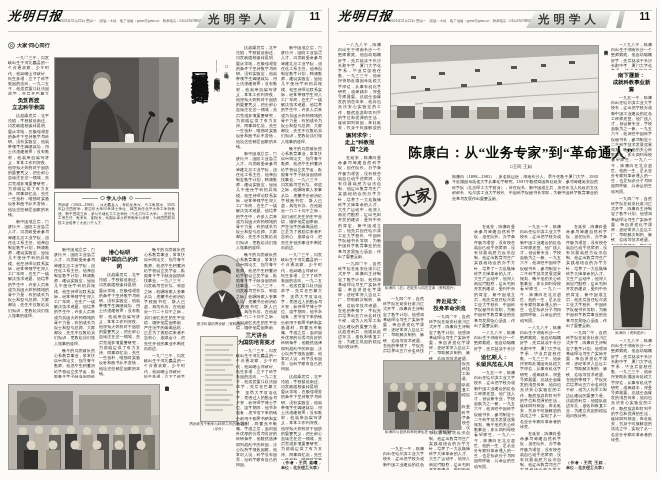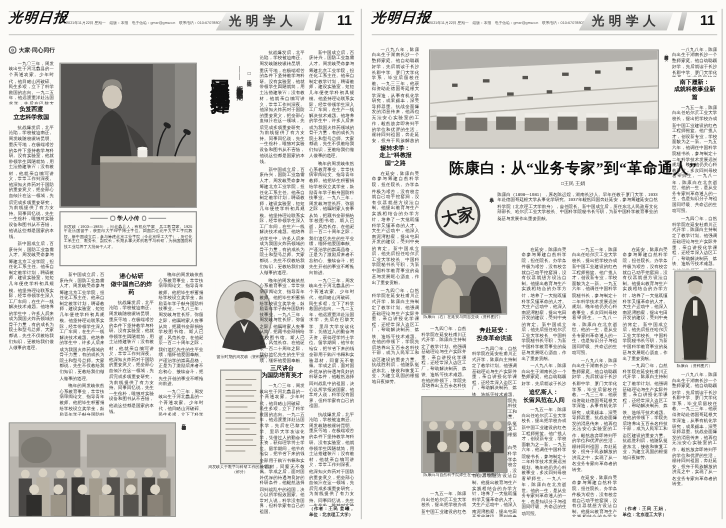--- a/index.html
+++ b/index.html
@@ -17,21 +17,21 @@
          white-space:nowrap;overflow:hidden;}
   .banner{position:absolute;right:38px;top:0;width:86px;height:17px;
           background:linear-gradient(180deg,#f3f3f1,#c7c7c4);
           clip-path:polygon(10px 0,100% 0,calc(100% - 6px) 100%,0 100%);
           display:flex;align-items:center;justify-content:center;}
   .banner span{font-family:"Liberation Serif",serif;font-weight:bold;font-size:11.5px;
           letter-spacing:4px;color:#3c3c3c;}
   .stripe{position:absolute;right:25px;top:0;width:9px;height:17px;
           background:linear-gradient(180deg,#dadad8,#9f9f9c);
           clip-path:polygon(4px 0,100% 0,calc(100% - 4px) 100%,0 100%);}
-  .pageno{position:absolute;right:0;top:0;font-size:13px;font-weight:bold;color:#111;}
+  .pageno{position:absolute;right:0;top:0;font-size:10px;font-weight:bold;color:#111;}
 
   
   .kicker{position:absolute;display:flex;align-items:center;gap:2px;font-size:5.2px;
           font-weight:bold;color:#222;font-family:"Liberation Serif",serif;}
   .kicker .ic{width:5px;height:5px;border:1px solid #666;border-radius:50%;
           box-shadow:inset 0 0 0 1px #fff,inset 0 0 0 2px #888;}
   .col{position:absolute;overflow:hidden;font-size:4px;line-height:5.2px;color:#2a2a2a;
        text-align:justify;}
   .col p{margin:0 0 2px;text-indent:2em;}
   .stack{display:flex;flex-direction:column;}

